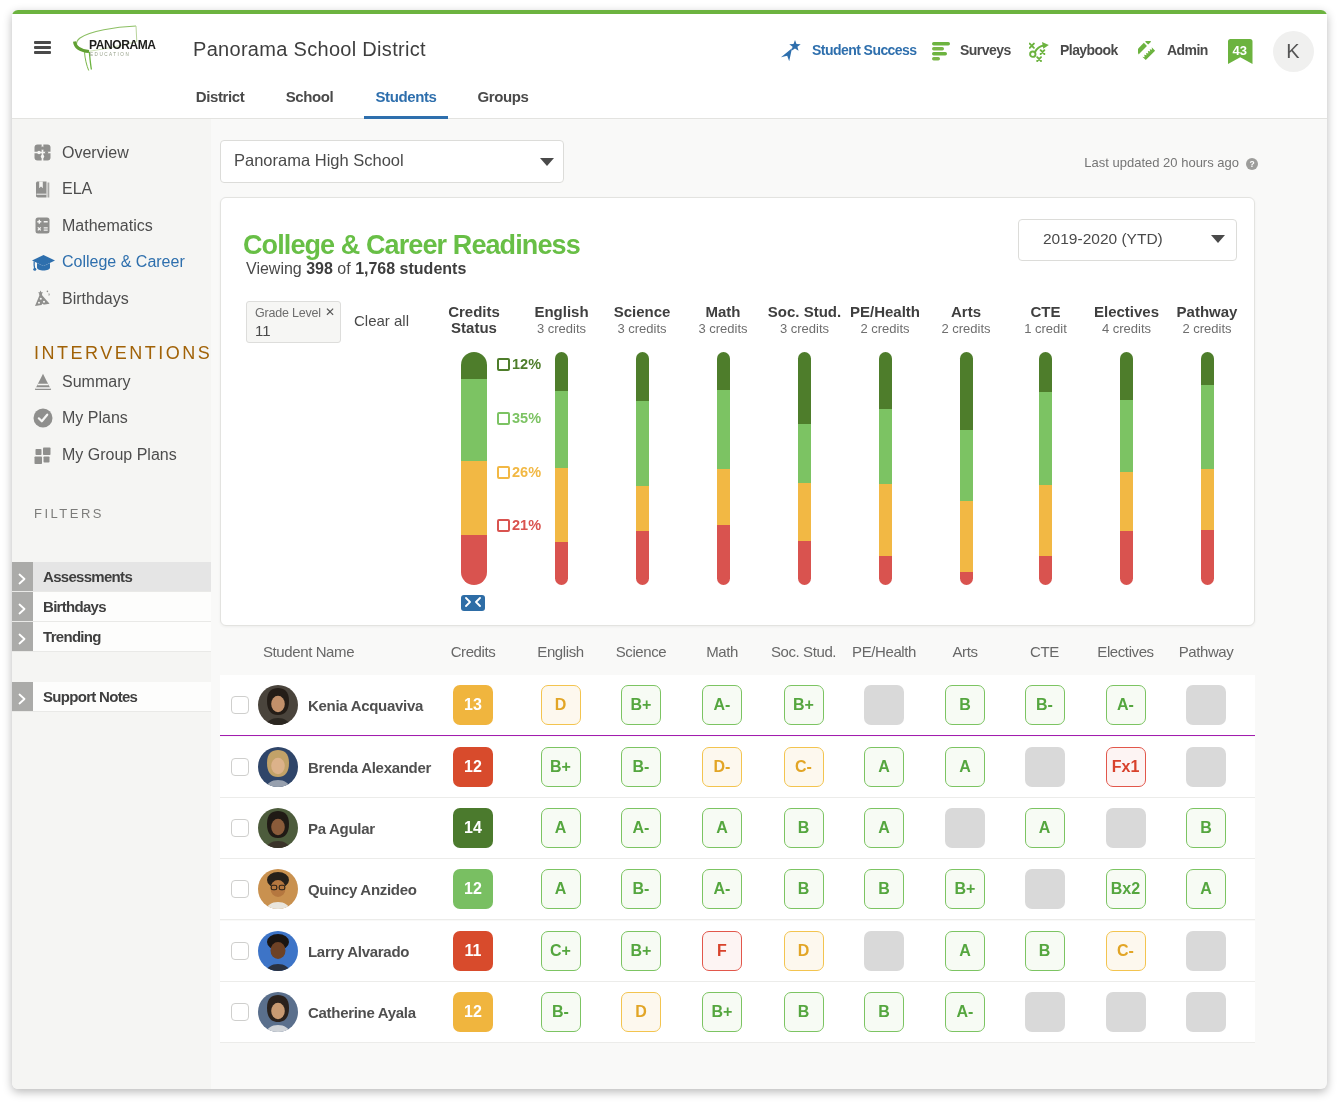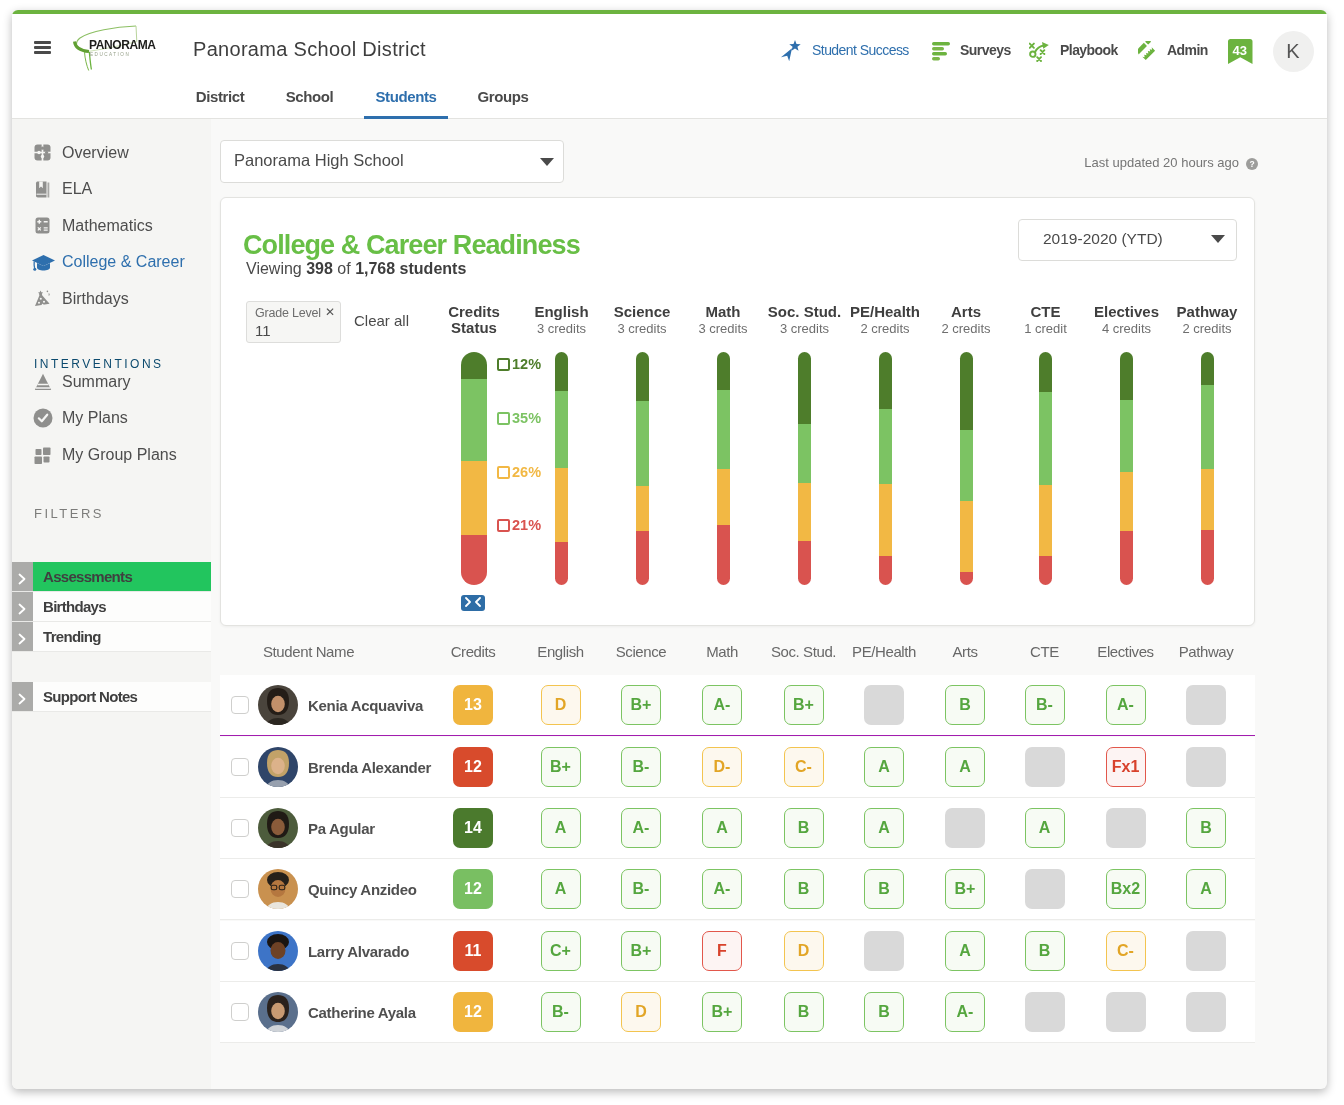--- a/index.html
+++ b/index.html
@@ -25,21 +25,21 @@
     <div style="position:absolute;left:181px;top:28px;font-size:20px;color:#3e3e3e;letter-spacing:0.3px">Panorama School District</div>
     <div style="position:absolute;left:148px;top:78px;width:120px;text-align:center;font-size:15px;font-weight:bold;letter-spacing:-0.4px;color:#4a4a4a">District</div>
     <div style="position:absolute;left:237.5px;top:78px;width:120px;text-align:center;font-size:15px;font-weight:bold;letter-spacing:-0.4px;color:#4a4a4a">School</div>
     <div style="position:absolute;left:334px;top:78px;width:120px;text-align:center;font-size:15px;font-weight:bold;letter-spacing:-0.4px;color:#2e6fad">Students</div>
     <div style="position:absolute;left:431px;top:78px;width:120px;text-align:center;font-size:15px;font-weight:bold;letter-spacing:-0.4px;color:#4a4a4a">Groups</div>
     <div style="position:absolute;left:352px;top:105.5px;width:84px;height:3.5px;background:#2e6fad"></div>
     <div style="position:absolute;left:768px;top:30px"><svg width="22" height="22" viewBox="0 0 22 22" style="">
         <path d="M15 0 L16.5 3.9 L20.71 4.15 L17.43 6.79 L18.53 10.85 L15 8.55 L11.47 10.85 L12.57 6.79 L9.29 4.15 L13.5 3.94 Z" fill="#2e6fad"></path>
         <path d="M12 8.2 L 1 17.2 L 7.2 15.7 L 9.2 21.2 Z" fill="#2e6fad"></path>
       </svg></div>
-    <div style="position:absolute;left:800px;top:32px;font-size:14px;font-weight:normal;letter-spacing:-0.55px;color:#2e6fad">Student Success</div>
+    <div style="position:absolute;left:800px;top:32px;font-size:14px;font-weight:bold;letter-spacing:-0.55px;color:#2e6fad">Student Success</div>
     <div style="position:absolute;left:920px;top:31px"><svg width="20" height="20" viewBox="0 0 20 20" style="">
         <rect x="0" y="1" width="18" height="3.4" rx="1.7" fill="#6cb33f"></rect>
         <rect x="0" y="6" width="12" height="3.4" rx="1.7" fill="#7ab648"></rect>
         <rect x="0" y="11" width="15" height="3.4" rx="1.7" fill="#6cb33f"></rect>
         <rect x="0" y="16" width="8" height="3.4" rx="1.7" fill="#7ab648"></rect>
       </svg></div>
     <div style="position:absolute;left:948px;top:32px;font-size:14px;font-weight:bold;letter-spacing:-0.55px;color:#4a4a4a">Surveys</div>
     <div style="position:absolute;left:1017px;top:31px"><svg width="20" height="21" viewBox="0 0 20 21" style="">
         <path d="M6 11 C 8 7, 11 5.2, 14.5 4.5" fill="none" stroke="#6cb33f" stroke-width="2"></path>
         <path d="M13 1 L 19.8 3.9 L 14.3 7.8 Z" fill="#6cb33f"></path>
@@ -103,40 +103,40 @@
         <path d="M6.3 3.2 L 15.6 13.8 L 1 16 Z" fill="#8f8f8d"></path>
         <path d="M6.5 0.6 L 7.4 2.2 L 9.1 2.4 L 7.9 3.7 L 8.2 5.4 L 6.6 4.6 L 5.1 5.5 L 5.3 3.8 L 4 2.5 L 5.7 2.3 Z" fill="#8f8f8d"></path>
         <circle cx="6.8" cy="8.7" r="1.05" fill="#f5f5f3"></circle>
         <circle cx="10" cy="11.8" r="1.05" fill="#f5f5f3"></circle>
         <circle cx="5" cy="12.8" r="1" fill="#f5f5f3"></circle>
         <circle cx="8.6" cy="14.6" r="0.9" fill="#f5f5f3"></circle>
         <path d="M14.4 3.8 l1.4 1.4 M15.8 3.8 l-1.4 1.4" stroke="#8f8f8d" stroke-width="0.8"></path>
         <circle cx="13.4" cy="1.4" r="0.8" fill="#8f8f8d"></circle>
       </svg></div>
     <div style="position:absolute;left:50px;top:279.5px;font-size:16px;color:#4d4d4d">Birthdays</div>
-    <div style="position:absolute;left:22px;top:347px;font-size:12px;color:#0c4a6e;letter-spacing:2.5px">INTERVENTIONS</div>
+    <div style="position:absolute;left:22px;top:333px;font-size:18px;color:#a16207;letter-spacing:2.5px">INTERVENTIONS</div>
     <div style="position:absolute;left:22px;top:363.0px"><svg width="18" height="18" viewBox="0 0 18 18" style="">
         <path d="M9 0.8 L 17.2 17 L 0.8 17 Z" fill="#8f8f8d"></path>
         <path d="M3.5 11.4 h11 M1.8 15 h14.4" stroke="#f5f5f3" stroke-width="1.5"></path>
       </svg></div>
     <div style="position:absolute;left:50px;top:363.0px;font-size:16px;color:#4d4d4d">Summary</div>
     <div style="position:absolute;left:21px;top:398.0px"><svg width="20" height="20" viewBox="0 0 20 20" style="">
         <circle cx="10" cy="10" r="9.5" fill="#8f8f8d"></circle>
         <path d="M5.8 10.3 L 8.8 13.3 L 14.2 6.7" fill="none" stroke="#f5f5f3" stroke-width="2.2" stroke-linecap="round" stroke-linejoin="round"></path>
       </svg></div>
     <div style="position:absolute;left:50px;top:399.0px;font-size:16px;color:#4d4d4d">My Plans</div>
     <div style="position:absolute;left:22px;top:436.5px"><svg width="17" height="17" viewBox="0 0 17 17" style="">
         <rect x="1.5" y="2" width="6" height="6" rx="0.8" fill="#8f8f8d"></rect>
         <rect x="9" y="0.5" width="7.5" height="7.5" rx="0.8" fill="#8f8f8d"></rect>
         <rect x="0.5" y="9.5" width="7.5" height="7.5" rx="0.8" fill="#8f8f8d"></rect>
         <rect x="9.5" y="9.5" width="6" height="6" rx="0.8" fill="#8f8f8d"></rect>
       </svg></div>
     <div style="position:absolute;left:50px;top:436.0px;font-size:16px;color:#4d4d4d">My Group Plans</div>
     <div style="position:absolute;left:22px;top:496px;font-size:13px;color:#7c7c7a;letter-spacing:2.5px">FILTERS</div>
-    <div style="position:absolute;left:0;top:552px;width:199px;height:29px;background:#22c55e;border-bottom:1px solid #e9e9e7;box-sizing:content-box">
+    <div style="position:absolute;left:0;top:552px;width:199px;height:29px;background:#e5e5e5;border-bottom:1px solid #e9e9e7;box-sizing:content-box">
       <div style="position:absolute;left:0;top:0;width:20.5px;height:29px;background:#ababa9"></div>
       <div style="position:absolute;left:6px;top:9px"><svg width="8" height="12" viewBox="0 0 8 12" style="">
           <path d="M1.5 1.5 L 6.5 6 L 1.5 10.5" fill="none" stroke="#fff" stroke-width="1.8" stroke-linecap="round" stroke-linejoin="round"></path>
         </svg></div>
       <div style="position:absolute;left:31px;top:6px;font-size:15px;font-weight:bold;letter-spacing:-0.7px;color:#3f3f3f">Assessments</div>
     </div>
     <div style="position:absolute;left:0;top:582px;width:199px;height:29px;background:#fdfdfc;border-bottom:1px solid #e9e9e7;box-sizing:content-box">
       <div style="position:absolute;left:0;top:0;width:20.5px;height:29px;background:#ababa9"></div>
       <div style="position:absolute;left:6px;top:9px"><svg width="8" height="12" viewBox="0 0 8 12" style="">
           <path d="M1.5 1.5 L 6.5 6 L 1.5 10.5" fill="none" stroke="#fff" stroke-width="1.8" stroke-linecap="round" stroke-linejoin="round"></path>

